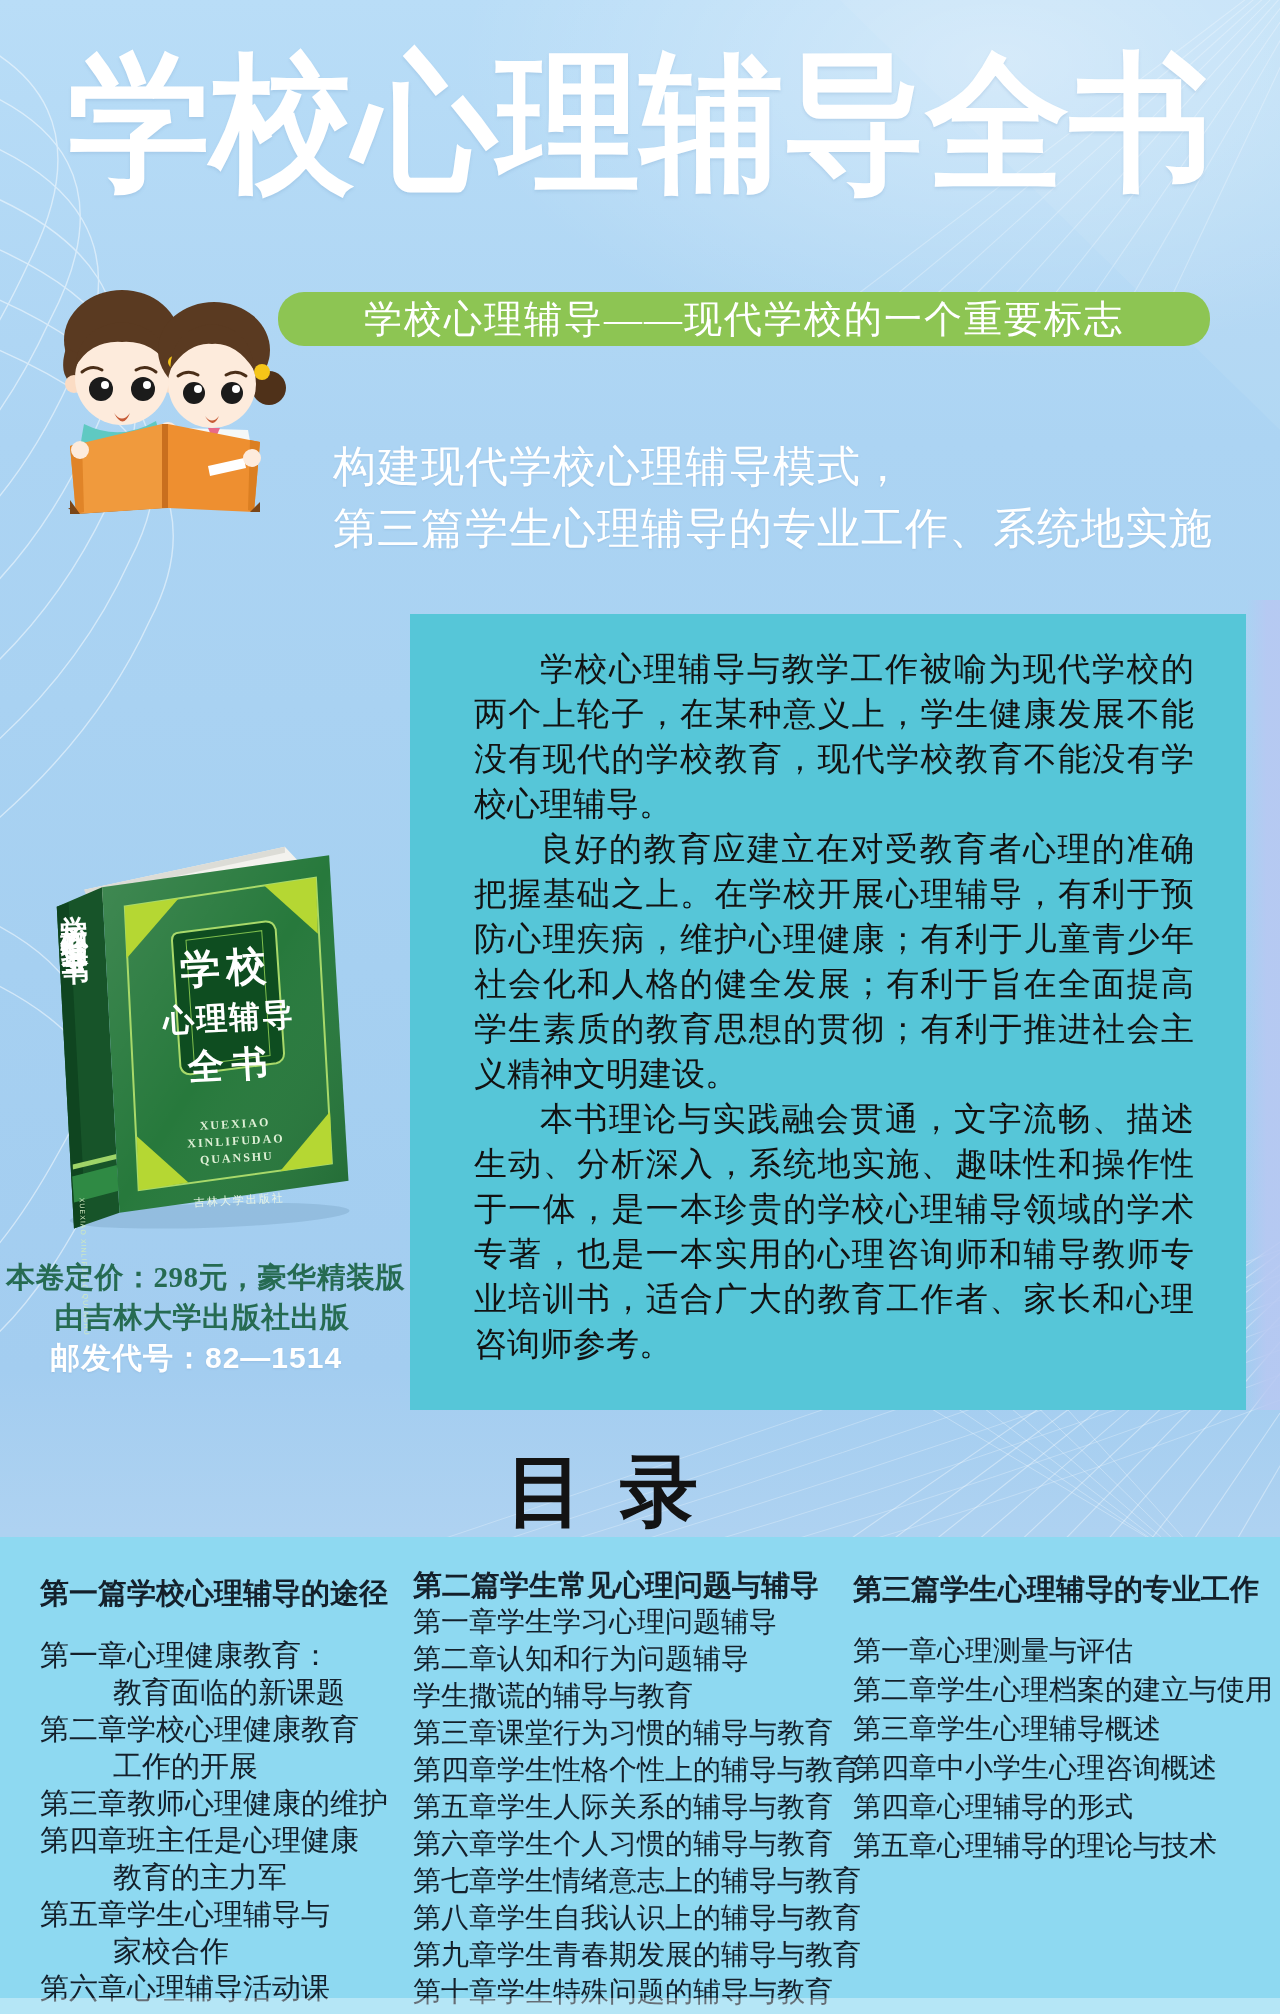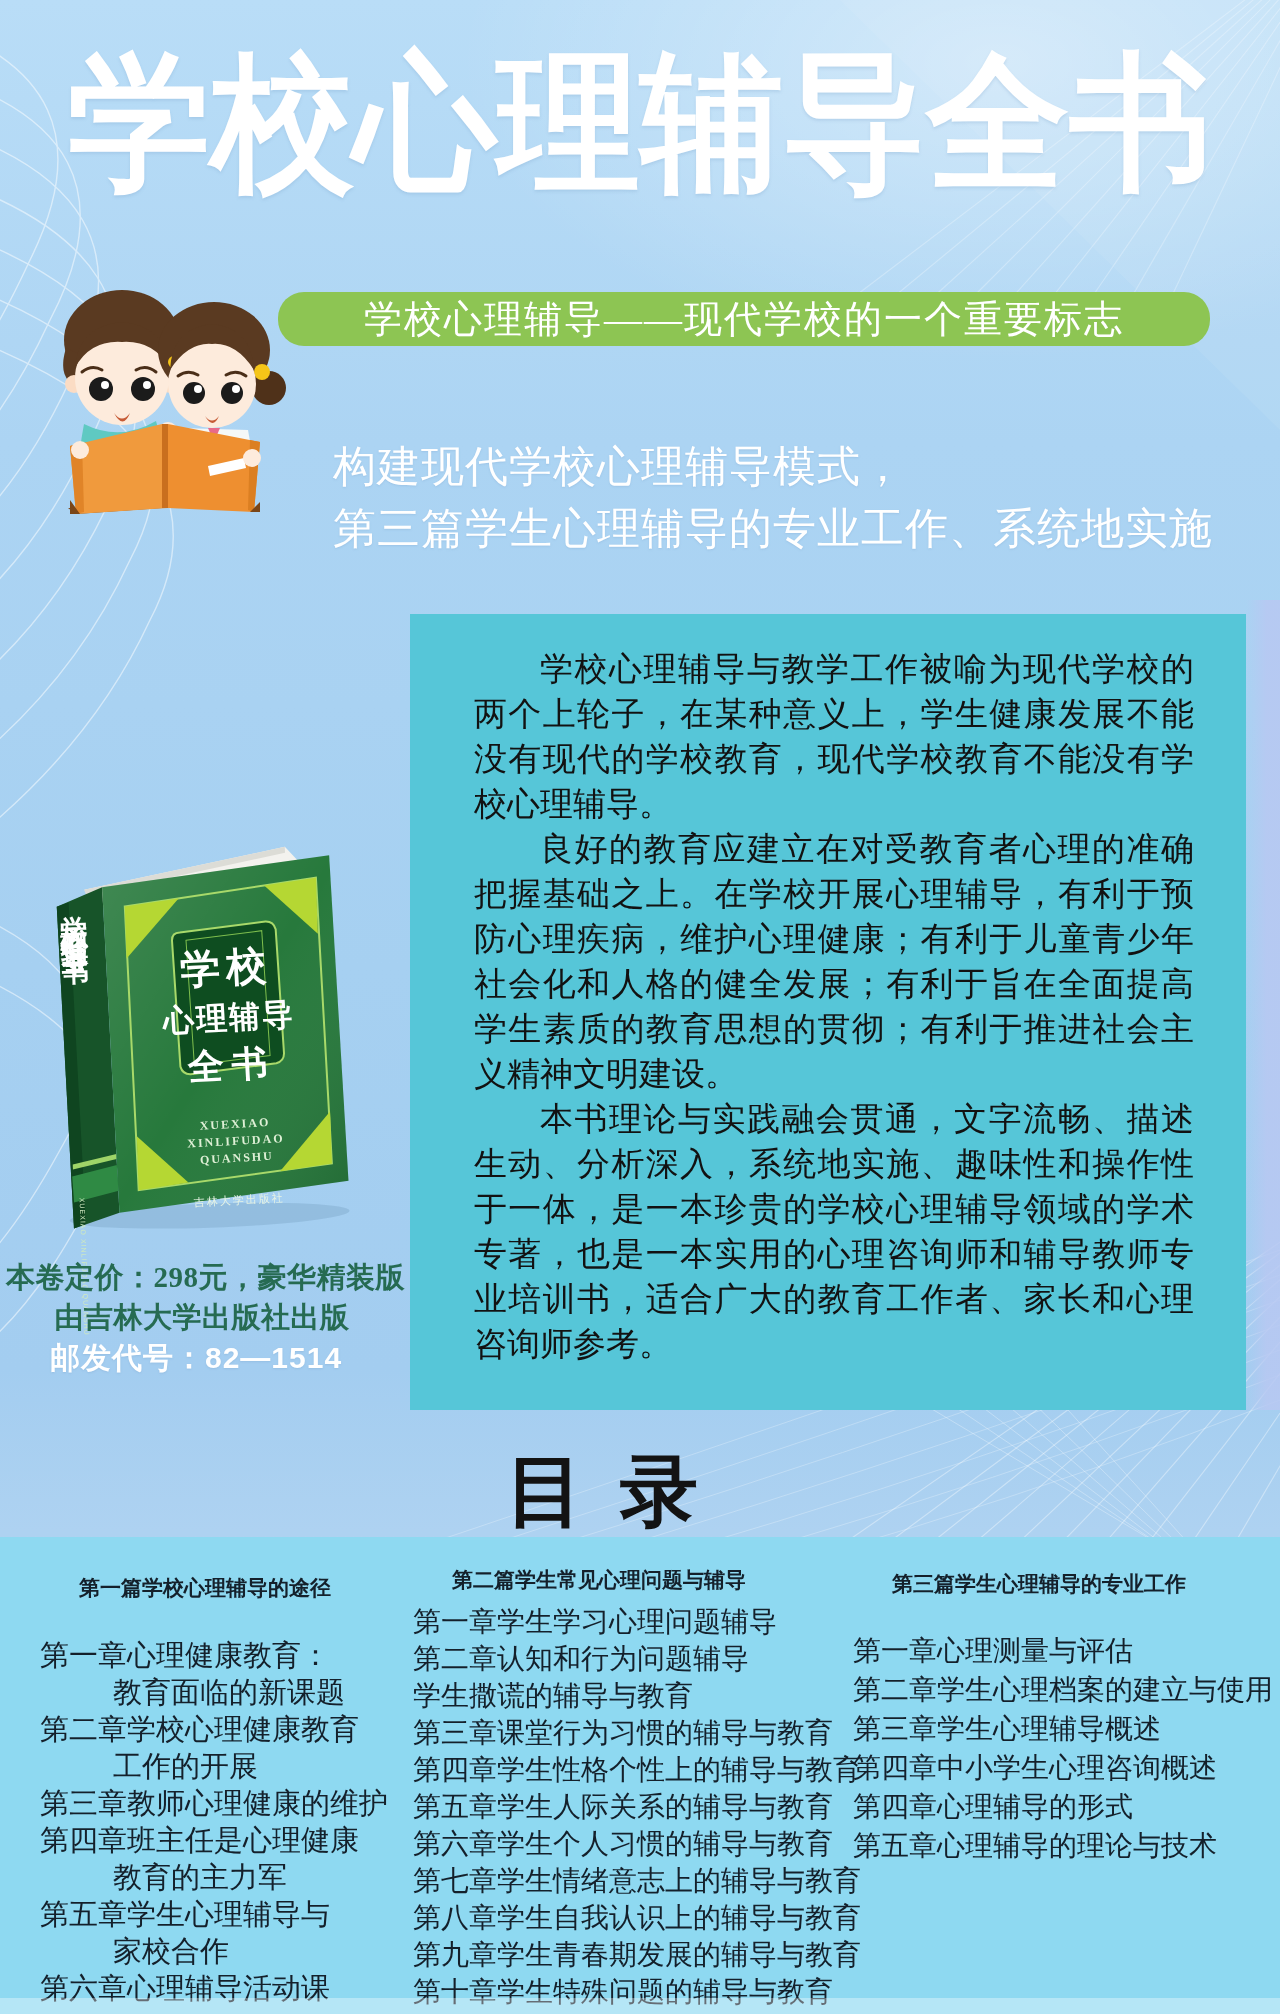--- a/index.html
+++ b/index.html
@@ -91,21 +91,21 @@
     position:absolute;left:506px;top:1440px;
     font-family:"Liberation Serif","DejaVu Serif",serif;
     font-size:78px;font-weight:700;color:#131313;letter-spacing:36px;white-space:nowrap;
   }
   .toc-section{
     position:absolute;left:0;top:1537px;width:1280px;height:477px;
     background:#8ed9f1;
     font-family:"Liberation Serif","DejaVu Serif",serif;color:#14202b;
   }
   .toc-col{position:absolute;white-space:nowrap;}
-  .toc-head{position:absolute;font-size:21px;font-weight:600;white-space:nowrap;margin-left:39px;}
+  .toc-head{position:absolute;font-size:29px;font-weight:600;white-space:nowrap;}
   .toc-items{position:absolute;}
   .toc-item{white-space:nowrap;}
   .col1 .toc-head{left:40px;top:37px;}
   .col1 .toc-items{left:40px;top:100px;font-size:29px;line-height:37px;}
   .col1 .toc-item.ind{padding-left:73px;}
   .col2 .toc-head{left:413px;top:29px;}
   .col2 .toc-items{left:413px;top:66px;font-size:28px;line-height:37px;}
   .col3 .toc-head{left:853px;top:33px;}
   .col3 .toc-items{left:853px;top:94px;font-size:28px;line-height:39px;}
   .bottom-strip{

